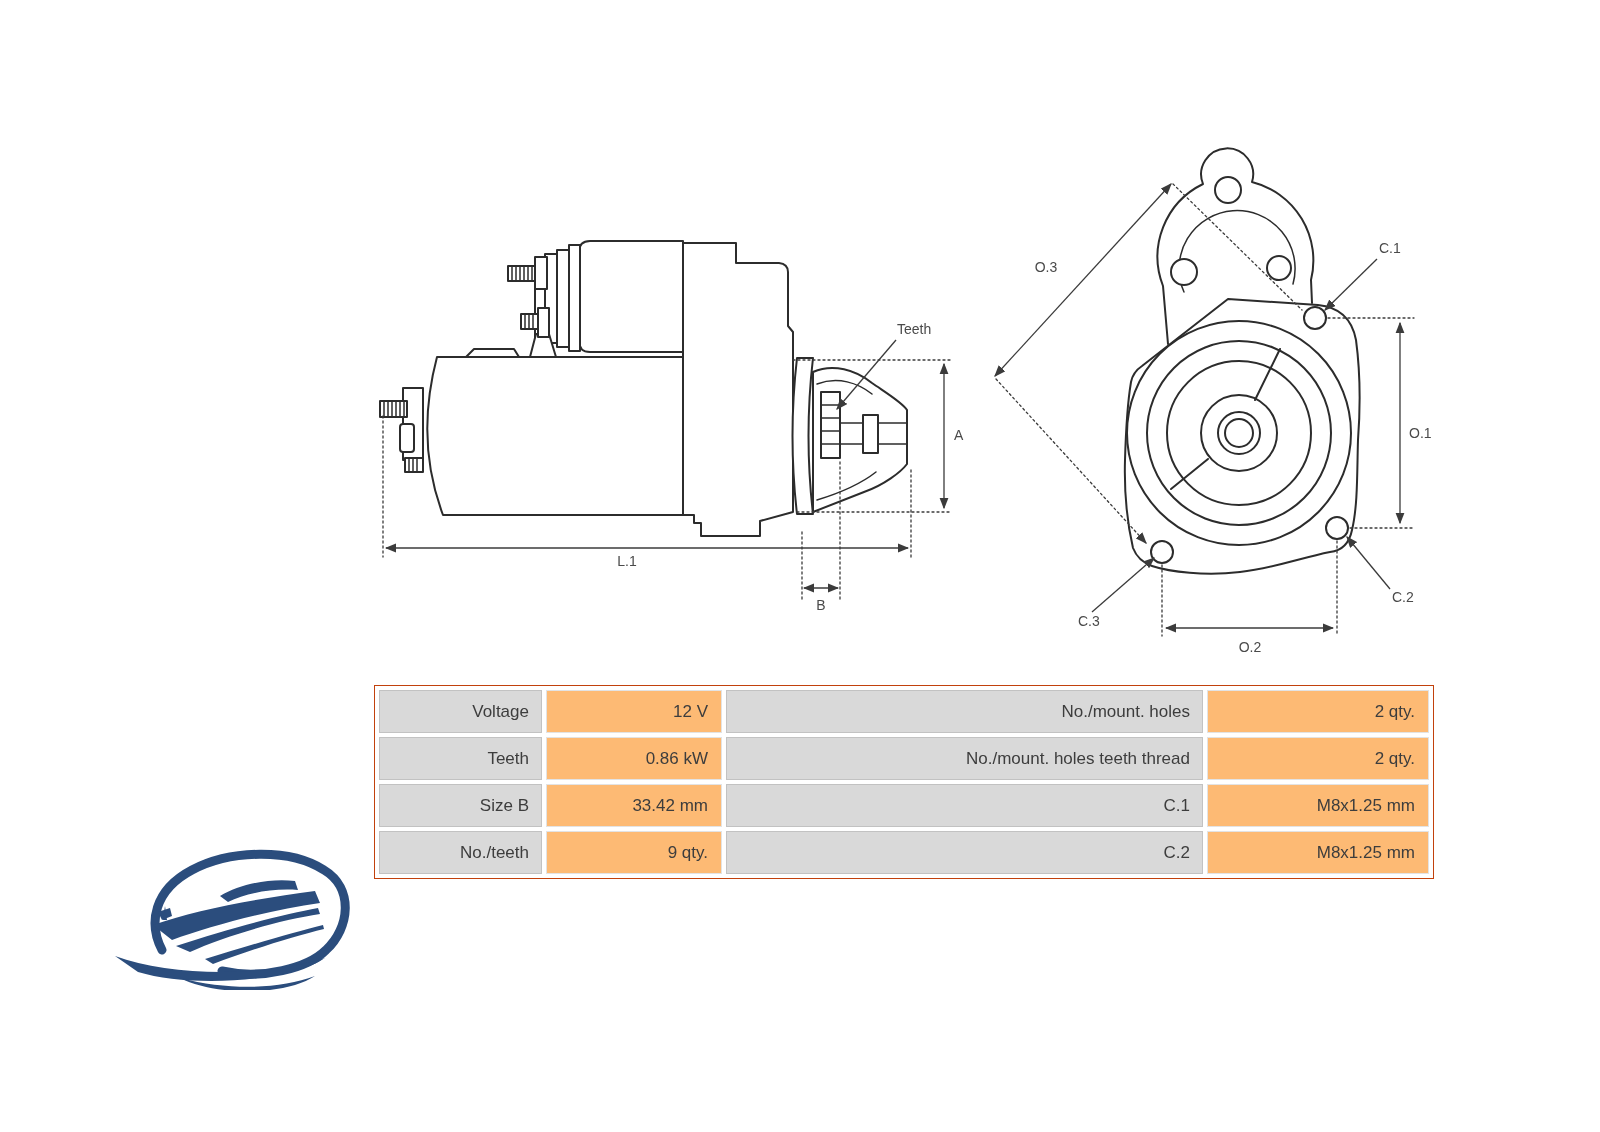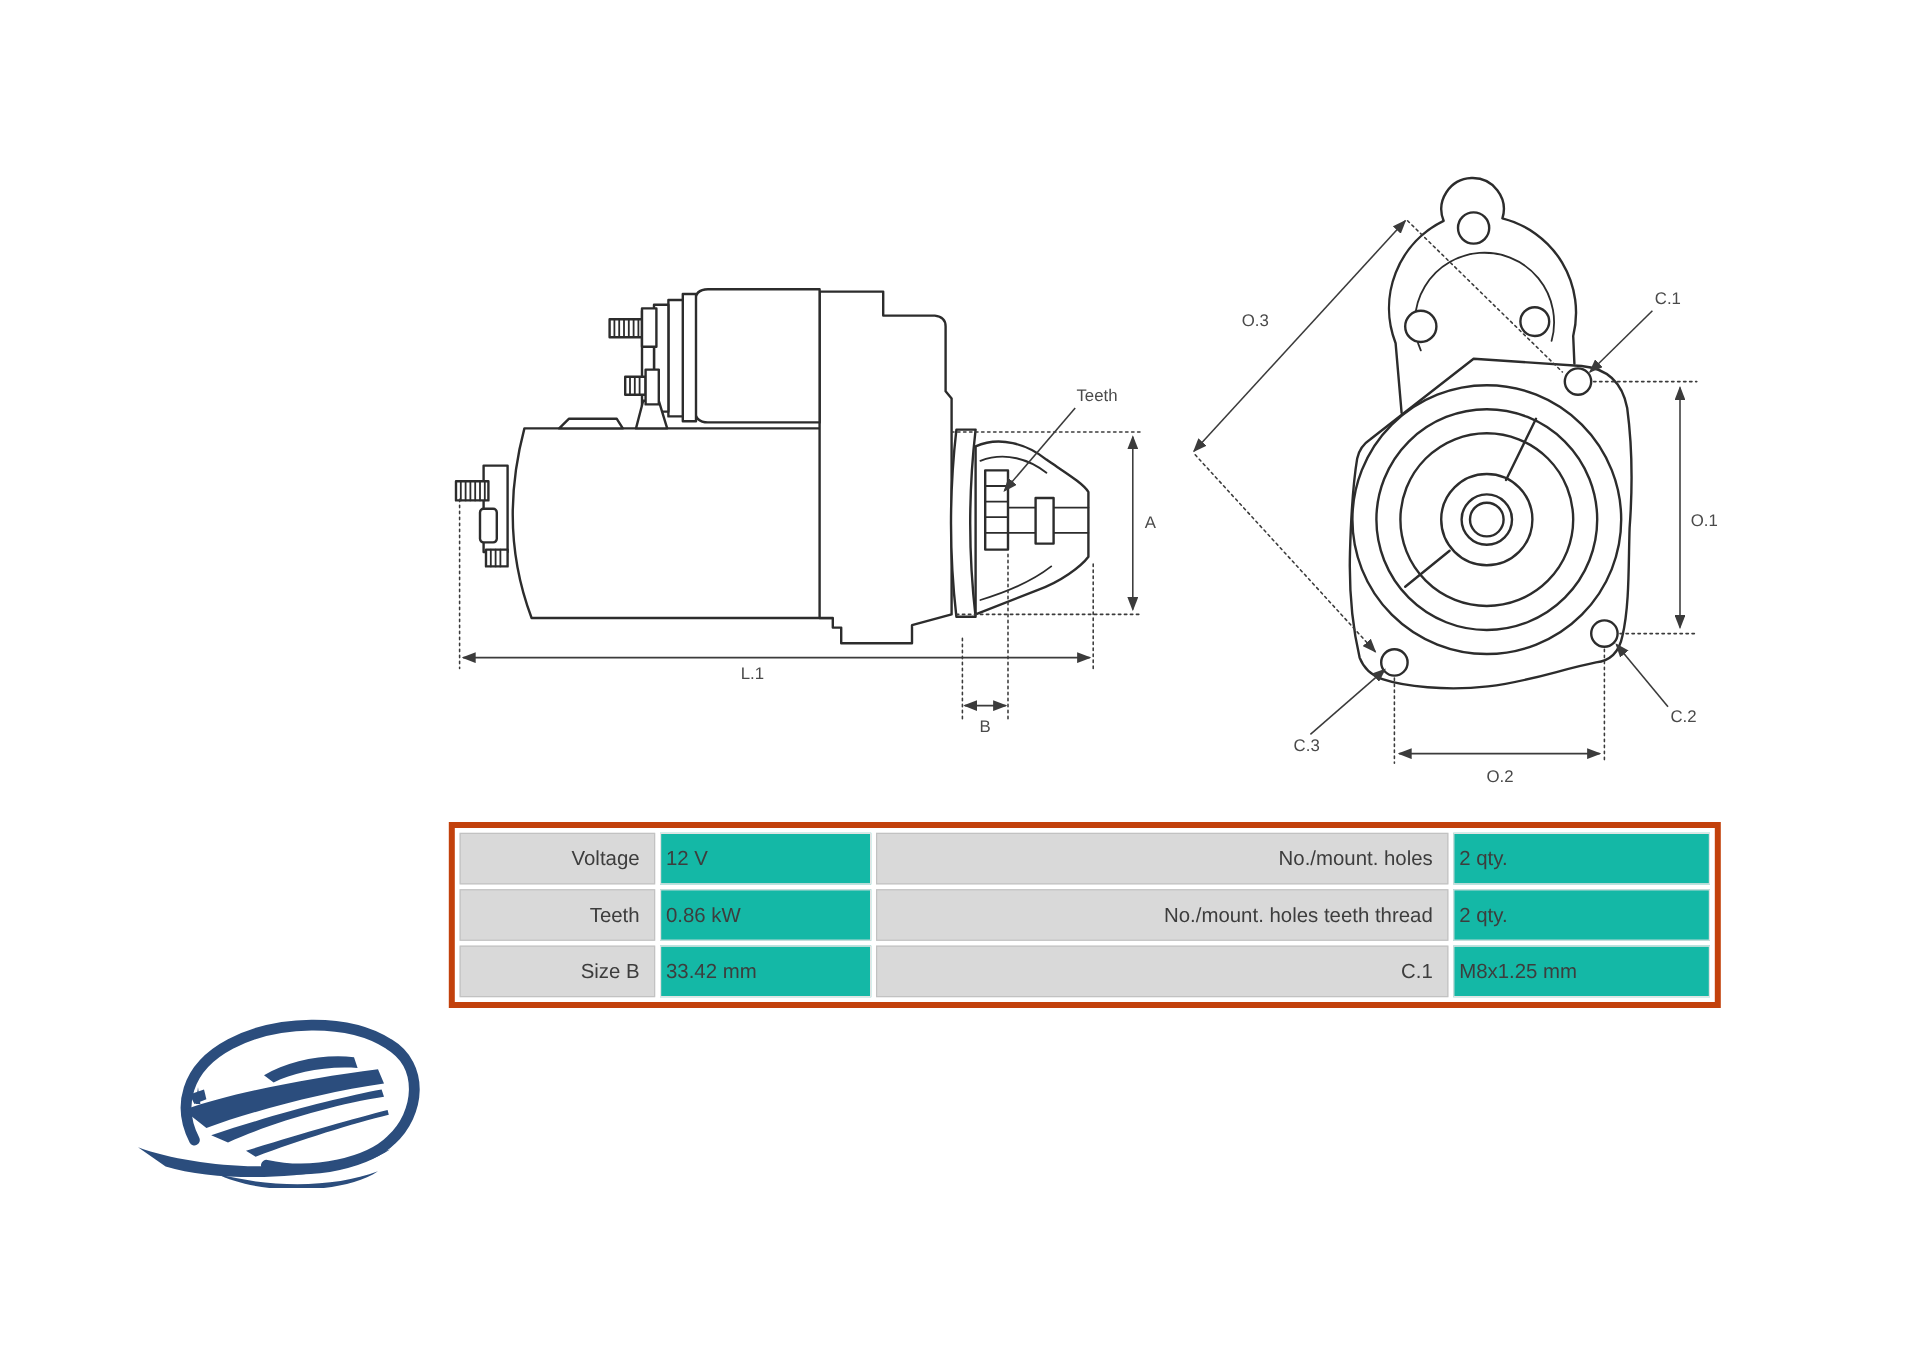--- a/index.html
+++ b/index.html
@@ -7,31 +7,31 @@
     position:relative;width:1600px;height:1132px;background:#ffffff;overflow:hidden;
     font-family:"Liberation Sans", sans-serif;
   }
   .drawing-layer{position:absolute;left:0;top:0;width:1600px;height:680px;}
   svg text{font-family:"Liberation Sans", sans-serif;}
 
   
   .spec-table-wrap{position:absolute;left:374px;top:685px;width:1060px;}
   table.spec{
     width:100%;table-layout:fixed;border-collapse:separate;border-spacing:4px;
-    border:5px solid #c2410c;background:#ffffff;
+    border:1px solid #c2410c;background:#ffffff;
     font-size:17px;color:#3d3d3d;
   }
   table.spec td{height:41px;vertical-align:middle;white-space:nowrap;overflow:hidden;}
   td.lbl{
     background:#d9d9d9;border:1px solid #c2c2c2;
     text-align:right;padding:0 12px 0 4px;
   }
   td.val{
-    background:#14b8a6;border:1px solid #e3e3e3;
-    padding:0 13px 0 4px;
+    background:#fdba74;border:1px solid #e3e3e3;
+    text-align:right;padding:0 13px 0 4px;
   }
 
   .logo-wrap{position:absolute;left:110px;top:828px;width:250px;height:162px;}
 
   
   .part{stroke:#2c2c2c;stroke-width:2;fill:#ffffff;stroke-linejoin:round;stroke-linecap:round;}
   .pline{stroke:#2c2c2c;stroke-width:1.5;fill:none;stroke-linecap:round;}
   .dim{stroke:#3b3b3b;stroke-width:1.3;fill:none;}
   .dot{stroke:#3b3b3b;stroke-width:1.3;fill:none;stroke-dasharray:2 3;stroke-linecap:round;}
   .dimtxt{fill:#4a4a4a;font-size:14px;}
@@ -208,20 +208,26 @@
           <td class="val">0.86 kW</td>
           <td class="lbl">No./mount. holes teeth thread</td>
           <td class="val">2 qty.</td>
         </tr>
         <tr>
           <td class="lbl">Size B</td>
           <td class="val">33.42 mm</td>
           <td class="lbl">C.1</td>
           <td class="val">M8x1.25 mm</td>
         </tr>
+        <tr>
+          <td class="lbl">No./teeth</td>
+          <td class="val">9 qty.</td>
+          <td class="lbl">C.2</td>
+          <td class="val">M8x1.25 mm</td>
+        </tr>
       </tbody>
     </table>
   </div>
 
   <div class="logo-wrap">
     <svg viewBox="0 0 250 162" width="250" height="162">
       <g fill="#2b4d7d" stroke="none">
 
         <path d="M52,122 C38,95 44,62 82,42 C120,22 180,20 214,42 C244,60 240,100 216,122 C198,140 152,152 112,143" fill="none" stroke="#2b4d7d" stroke-width="9" stroke-linecap="round"></path>
 

